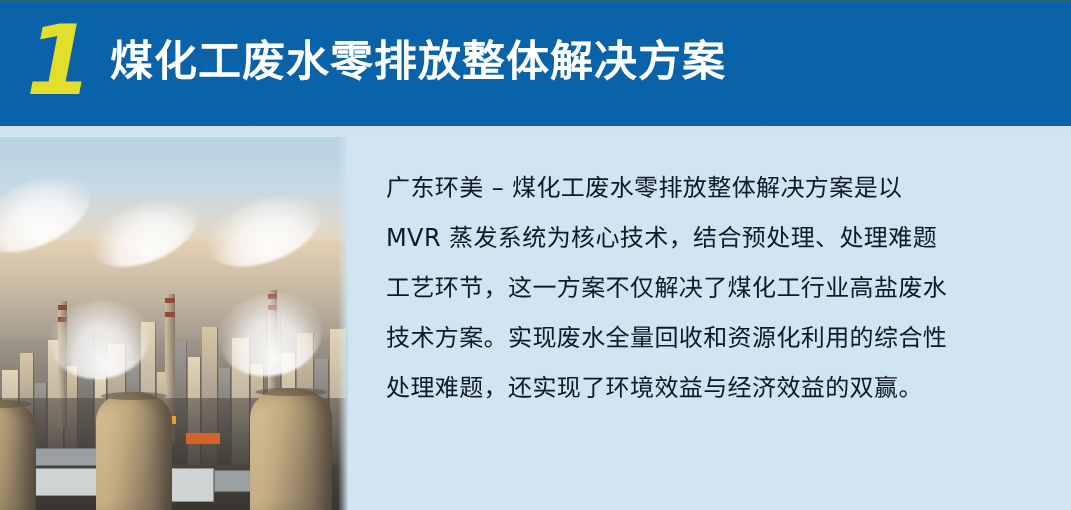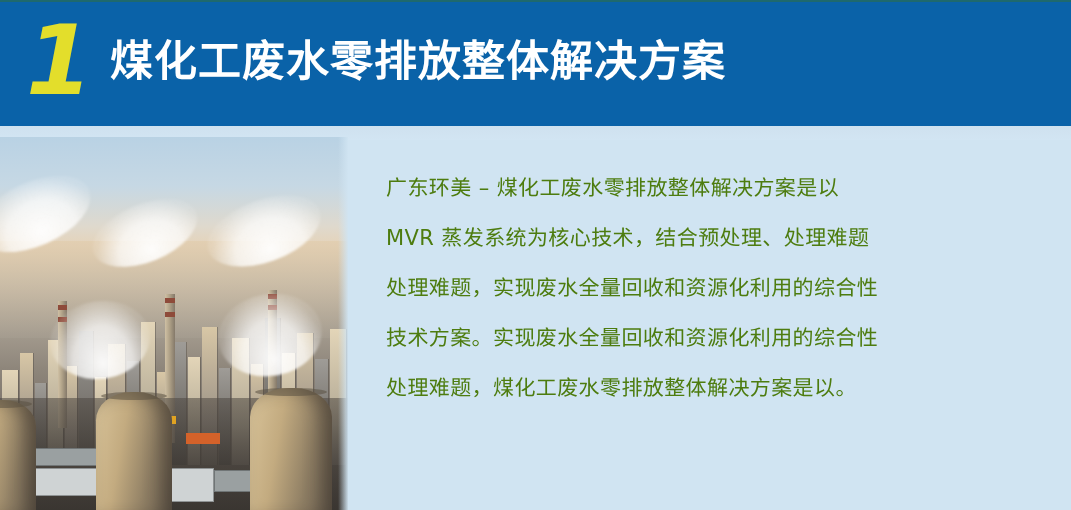--- a/index.html
+++ b/index.html
@@ -193,23 +193,23 @@
     background: linear-gradient(to right, rgba(208,228,242,0), rgba(208,228,242,.95));
   }
 
   
   .body-copy {
     position: absolute;
     left: 386px;
     top: 163px;
     width: 625px;
     font-family: "DejaVu Sans", "Liberation Sans", sans-serif;
-    font-size: 21px;
+    font-size: 24px;
     line-height: 50px;
-    color: #4d7c0f;
+    color: #0f172a;
     letter-spacing: .4px;
   }
   .body-copy p { margin: 0; white-space: nowrap; }
 </style>
 </head>
 <body>
 
 <div class="page">
 
   <div class="header-bar">
@@ -284,18 +284,18 @@
       <div class="tower" style="left:96px; width:76px; height:128px;"></div>
       <div class="tower" style="left:250px; width:82px; height:132px;"></div>
 
       <div class="photo-edge-fade"></div>
     </div>
   </div>
 
   <div class="body-copy">
     <p>广东环美 – 煤化工废水零排放整体解决方案是以</p>
     <p>MVR 蒸发系统为核心技术，结合预处理、处理难题</p>
-    <p>处理难题，实现废水全量回收和资源化利用的综合性</p>
+    <p>工艺环节，这一方案不仅解决了煤化工行业高盐废水</p>
     <p>技术方案。实现废水全量回收和资源化利用的综合性</p>
-    <p>处理难题，煤化工废水零排放整体解决方案是以。</p>
+    <p>处理难题，还实现了环境效益与经济效益的双赢。</p>
   </div>
 
 </div>
 
 </body></html>

